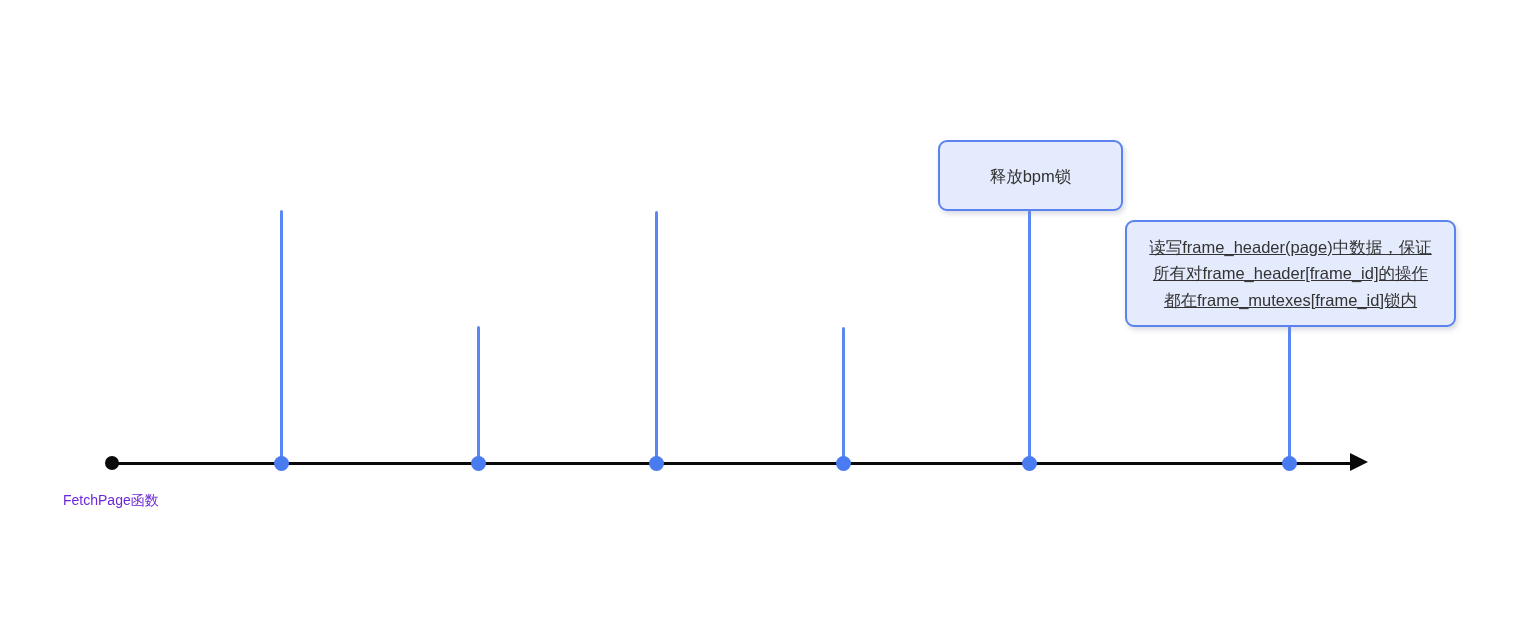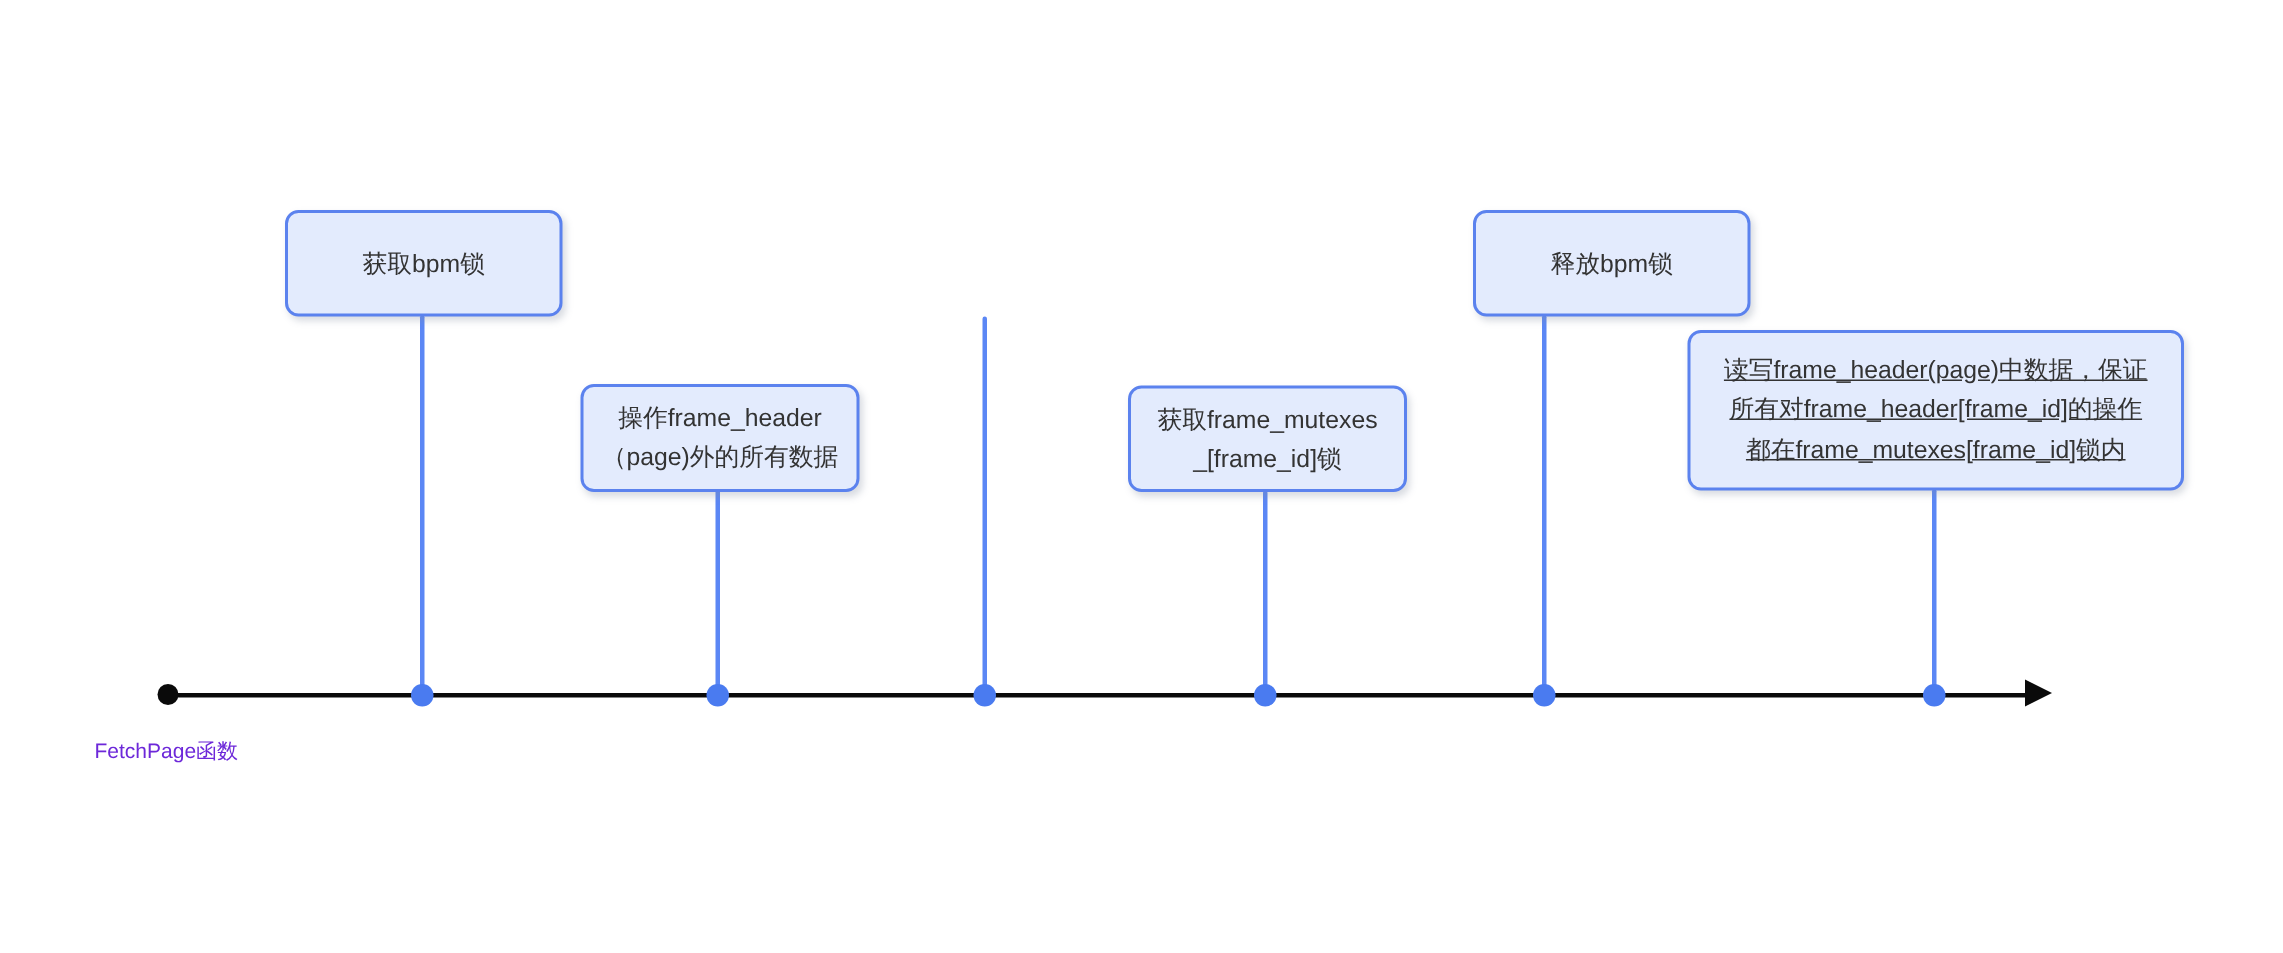--- a/index.html
+++ b/index.html
@@ -89,21 +89,21 @@
     line-height: 26px;
     padding: 4px 8px;
   }
   .box .box-label {
     white-space: pre-line;
   }
   .b1 { left: 190px; top: 140px; width: 185px; height: 71px; }
   .b2 { left: 387px; top: 256px; width: 186px; height: 72px; }
   .b3 { left: 526px; top: 140px; width: 263px; height: 72px; }
   .b4 { left: 752px; top: 257px; width: 186px; height: 71px; }
-  .b5 { left: 938px; top: 140px; width: 185px; height: 71px; margin-left: 44px; }
+  .b5 { left: 938px; top: 140px; width: 185px; height: 71px; }
   .b6 { left: 1125px; top: 220px; width: 331px; height: 107px; line-height: 26.5px; text-decoration: underline; }
   
   .axis-label {
     position: absolute;
     left: 63px;
     top: 492px;
     font-size: 14px;
     color: #6d28d9;
   }
 </style>
@@ -123,31 +123,20 @@
   <div class="connector c5"></div>
   <div class="connector c6"></div>
 
   <div class="node-dot d1"></div>
   <div class="node-dot d2"></div>
   <div class="node-dot d3"></div>
   <div class="node-dot d4"></div>
   <div class="node-dot d5"></div>
   <div class="node-dot d6"></div>
 
-  <div class="box b1">
-    <span class="box-label">获取bpm锁</span>
-  </div>
-  <div class="box b2">
-    <span class="box-label">操作frame_header
-（page)外的所有数据</span>
-  </div>
-  <div class="box b4">
-    <span class="box-label">获取frame_mutexes
-_[frame_id]锁</span>
-  </div>
   <div class="box b5">
     <span class="box-label">释放bpm锁</span>
   </div>
   <div class="box b6">
     <span class="box-label">读写frame_header(page)中数据，保证
 所有对frame_header[frame_id]的操作
 都在frame_mutexes[frame_id]锁内</span>
   </div>
 
   <div class="axis-label">FetchPage函数</div>

